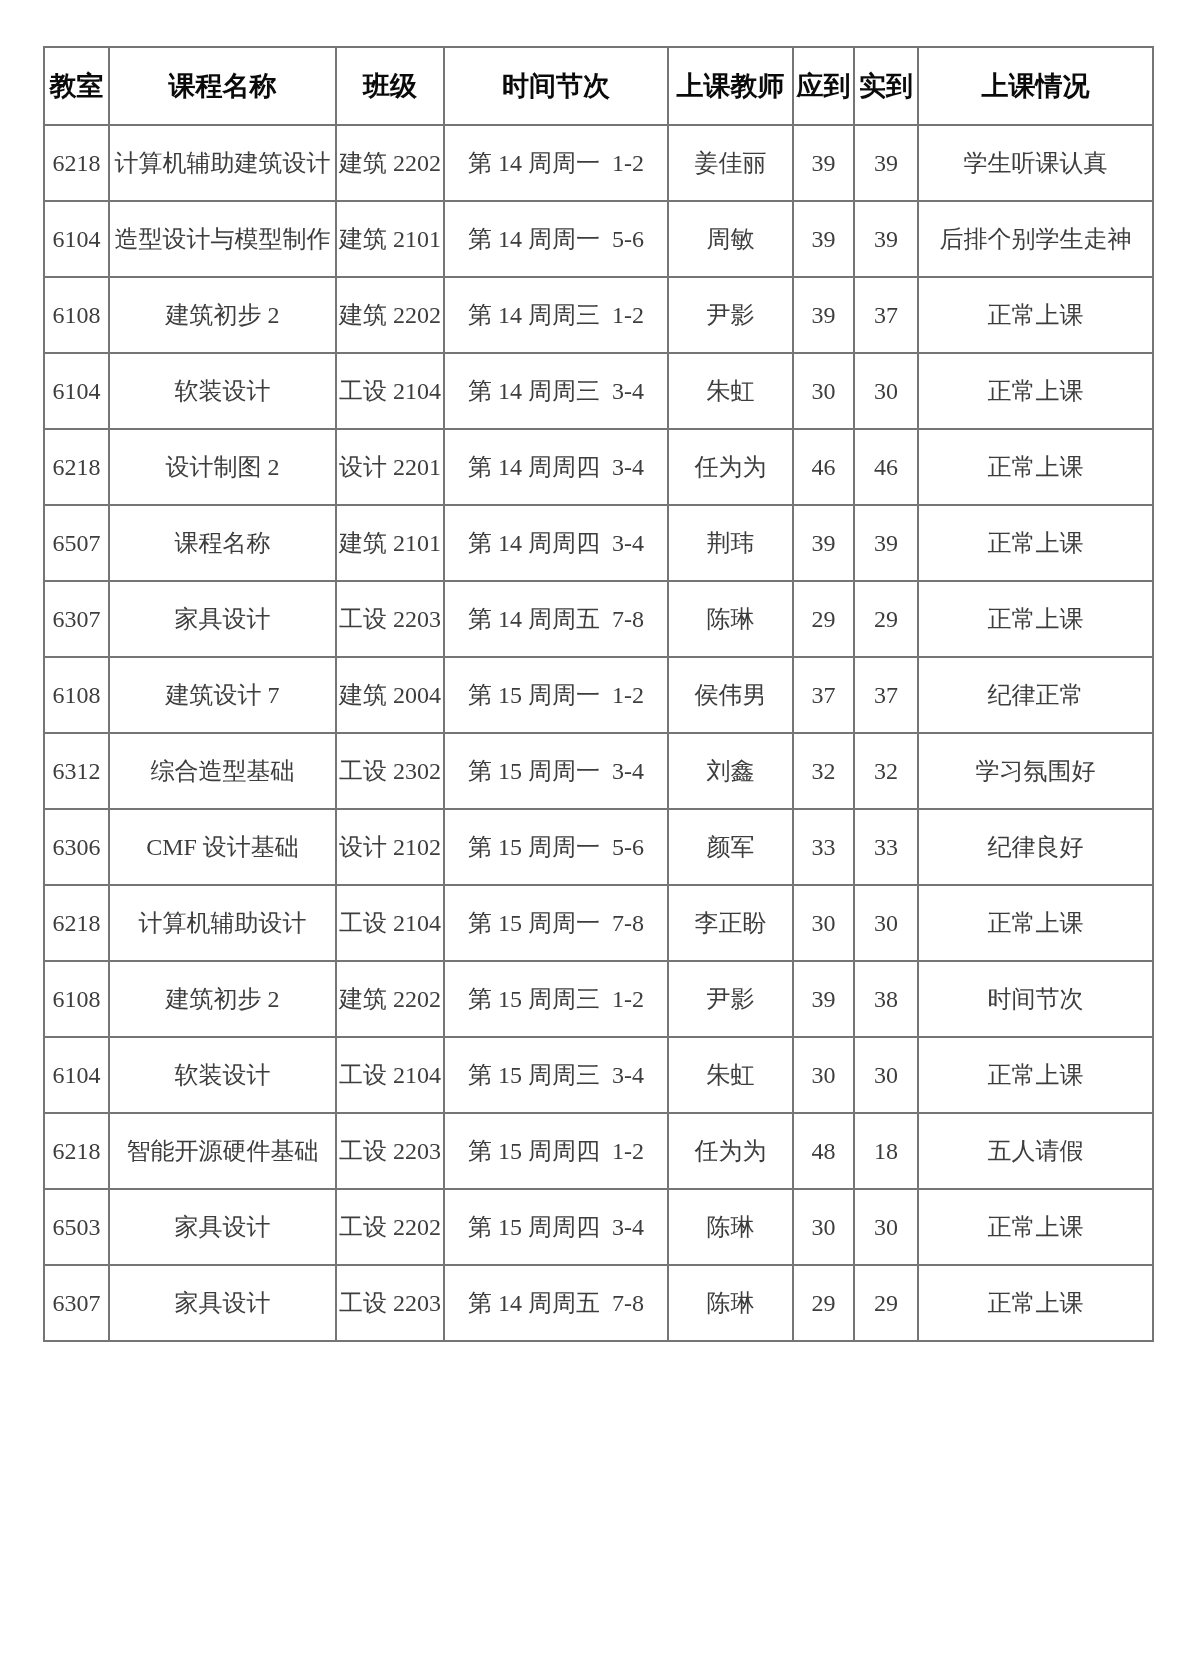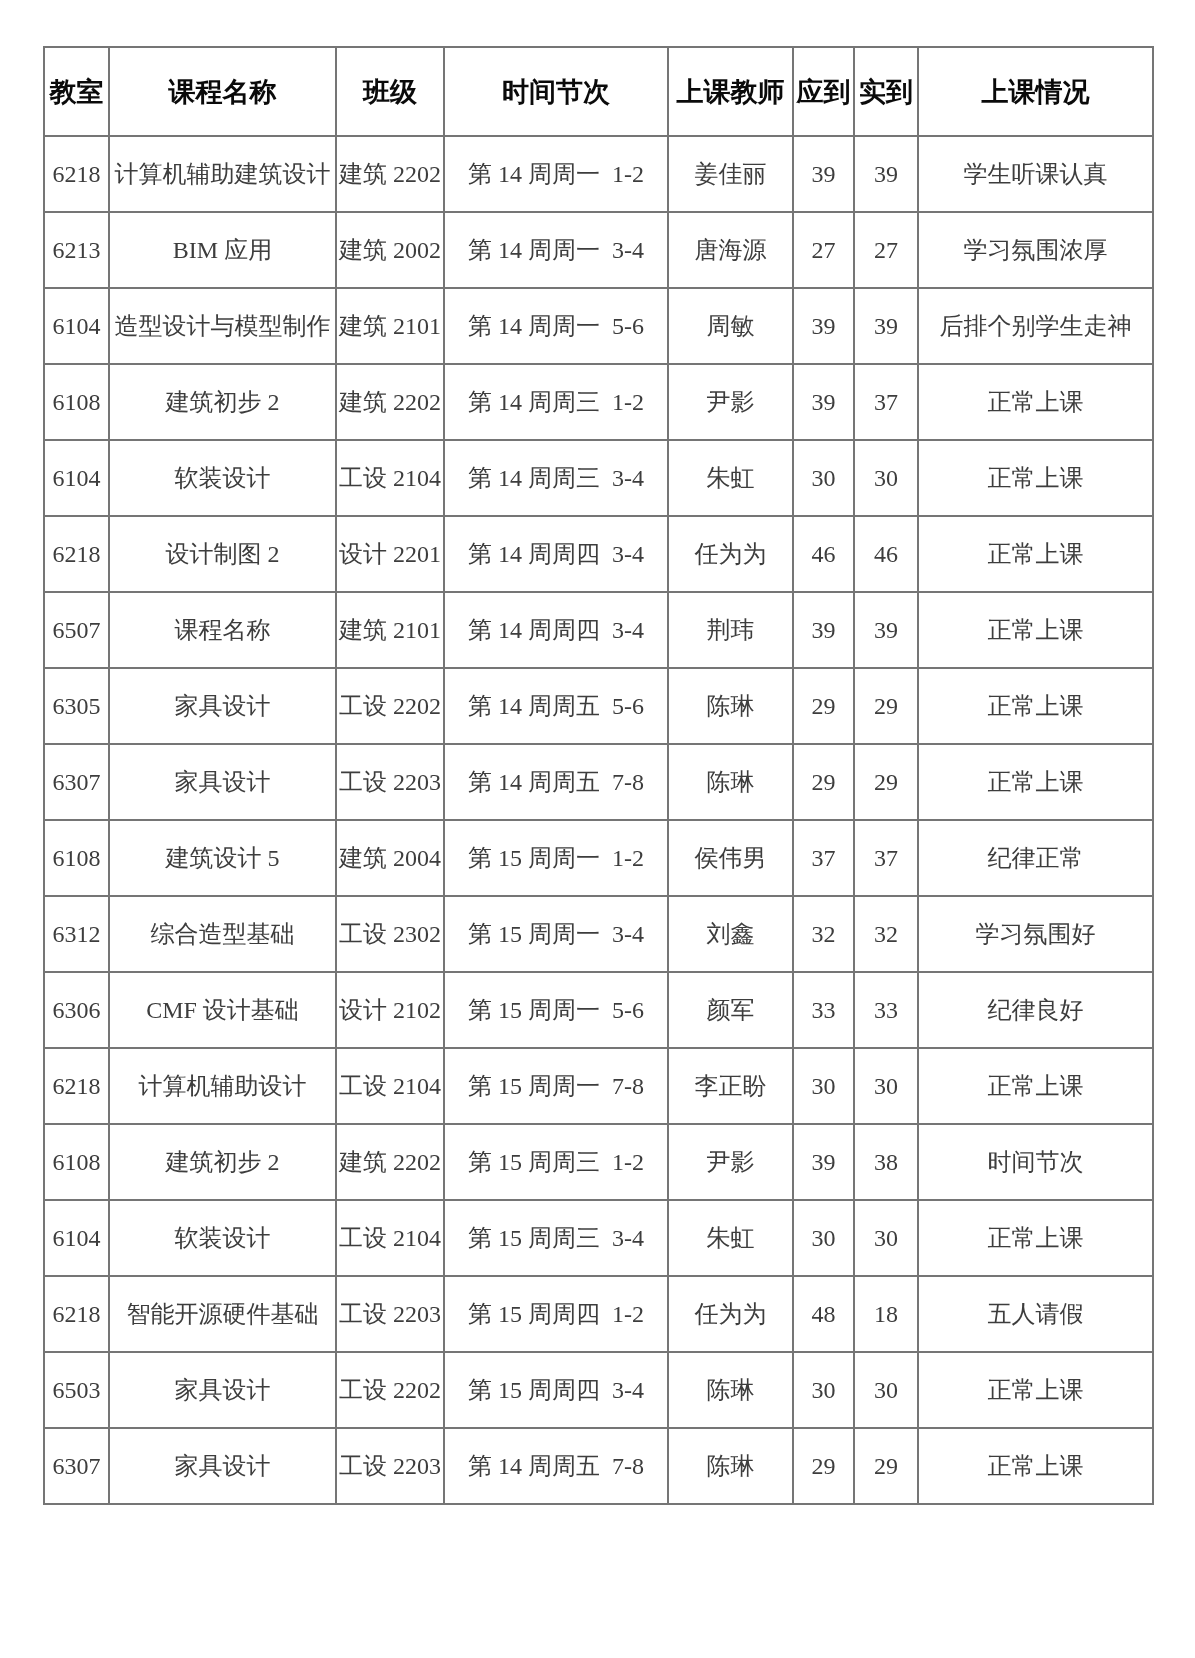--- a/index.html
+++ b/index.html
@@ -28,21 +28,21 @@
   table.report td {
     border: 2px solid #757575;
     text-align: center;
     vertical-align: middle;
     overflow: hidden;
     white-space: pre;
     padding: 0 2px;
     box-sizing: border-box;
   }
   table.report th {
-    height: 89px;
+    height: 78px;
     font-size: 27px;
     font-weight: bold;
     color: #0a0a0a;
   }
   table.report td {
     height: 76px;
     font-size: 24px;
     font-weight: normal;
     color: #3d3d3d;
   }
@@ -88,30 +88,20 @@
           <td>6218</td>
           <td>计算机辅助建筑设计</td>
           <td>建筑 2202</td>
           <td>第 14 周周一  1-2</td>
           <td>姜佳丽</td>
           <td>39</td>
           <td>39</td>
           <td>学生听课认真</td>
         </tr>
         <tr>
-          <td>6213</td>
-          <td>BIM 应用</td>
-          <td>建筑 2002</td>
-          <td>第 14 周周一  3-4</td>
-          <td>唐海源</td>
-          <td>27</td>
-          <td>27</td>
-          <td>学习氛围浓厚</td>
-        </tr>
-        <tr>
           <td>6104</td>
           <td>造型设计与模型制作</td>
           <td>建筑 2101</td>
           <td>第 14 周周一  5-6</td>
           <td>周敏</td>
           <td>39</td>
           <td>39</td>
           <td>后排个别学生走神</td>
         </tr>
         <tr>
@@ -148,42 +138,32 @@
           <td>6507</td>
           <td>课程名称</td>
           <td>建筑 2101</td>
           <td>第 14 周周四  3-4</td>
           <td>荆玮</td>
           <td>39</td>
           <td>39</td>
           <td>正常上课</td>
         </tr>
         <tr>
-          <td>6305</td>
-          <td>家具设计</td>
-          <td>工设 2202</td>
-          <td>第 14 周周五  5-6</td>
-          <td>陈琳</td>
-          <td>29</td>
-          <td>29</td>
-          <td>正常上课</td>
-        </tr>
-        <tr>
           <td>6307</td>
           <td>家具设计</td>
           <td>工设 2203</td>
           <td>第 14 周周五  7-8</td>
           <td>陈琳</td>
           <td>29</td>
           <td>29</td>
           <td>正常上课</td>
         </tr>
         <tr>
           <td>6108</td>
-          <td>建筑设计 5</td>
+          <td>建筑设计 7</td>
           <td>建筑 2004</td>
           <td>第 15 周周一  1-2</td>
           <td>侯伟男</td>
           <td>37</td>
           <td>37</td>
           <td>纪律正常</td>
         </tr>
         <tr>
           <td>6312</td>
           <td>综合造型基础</td>

